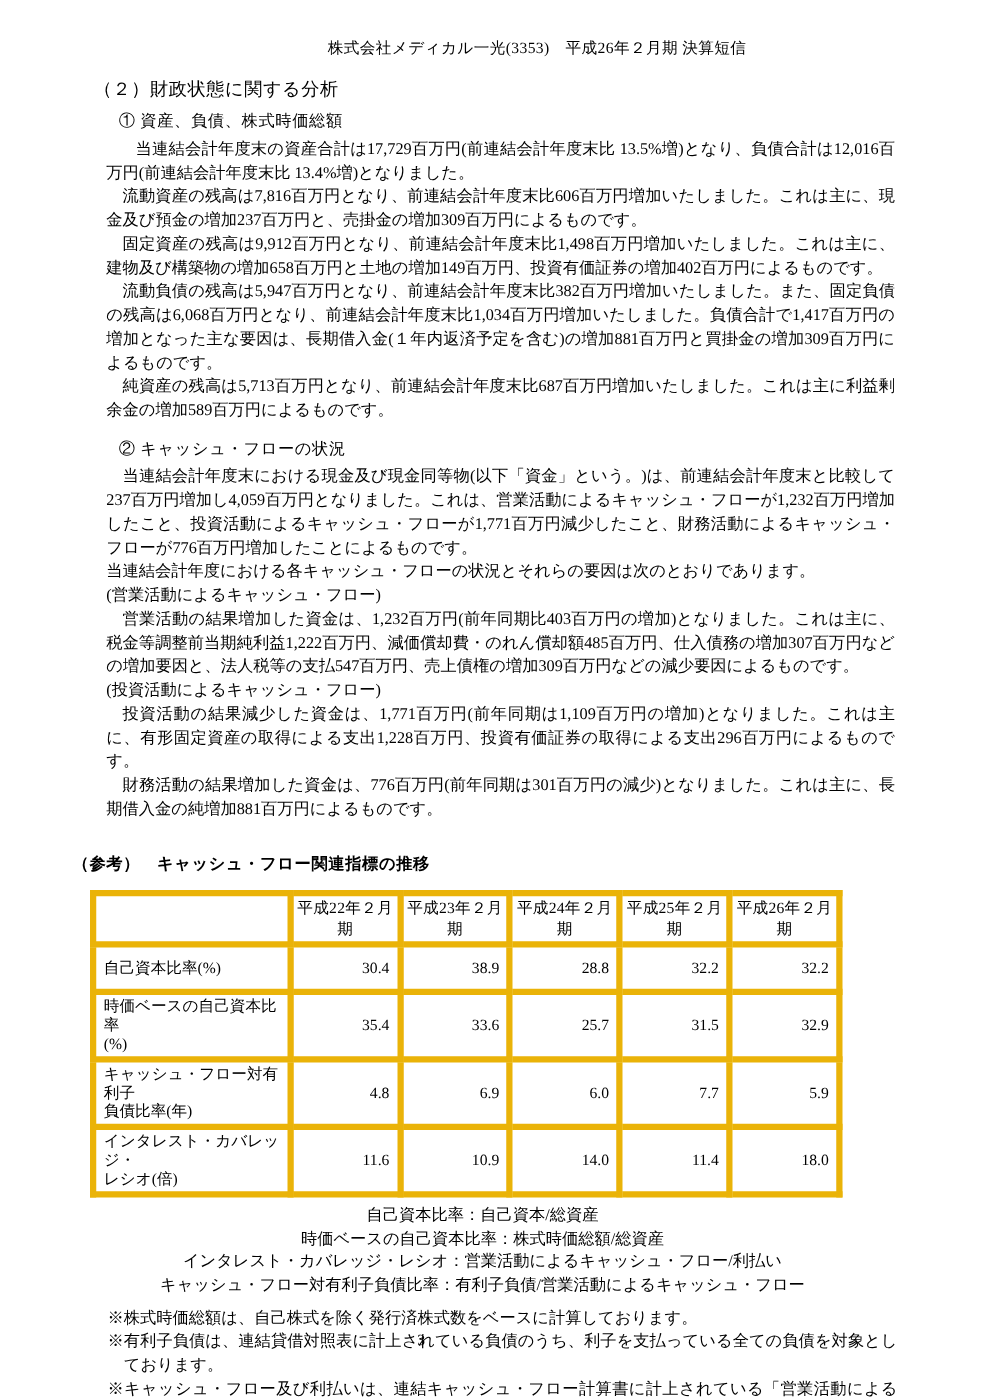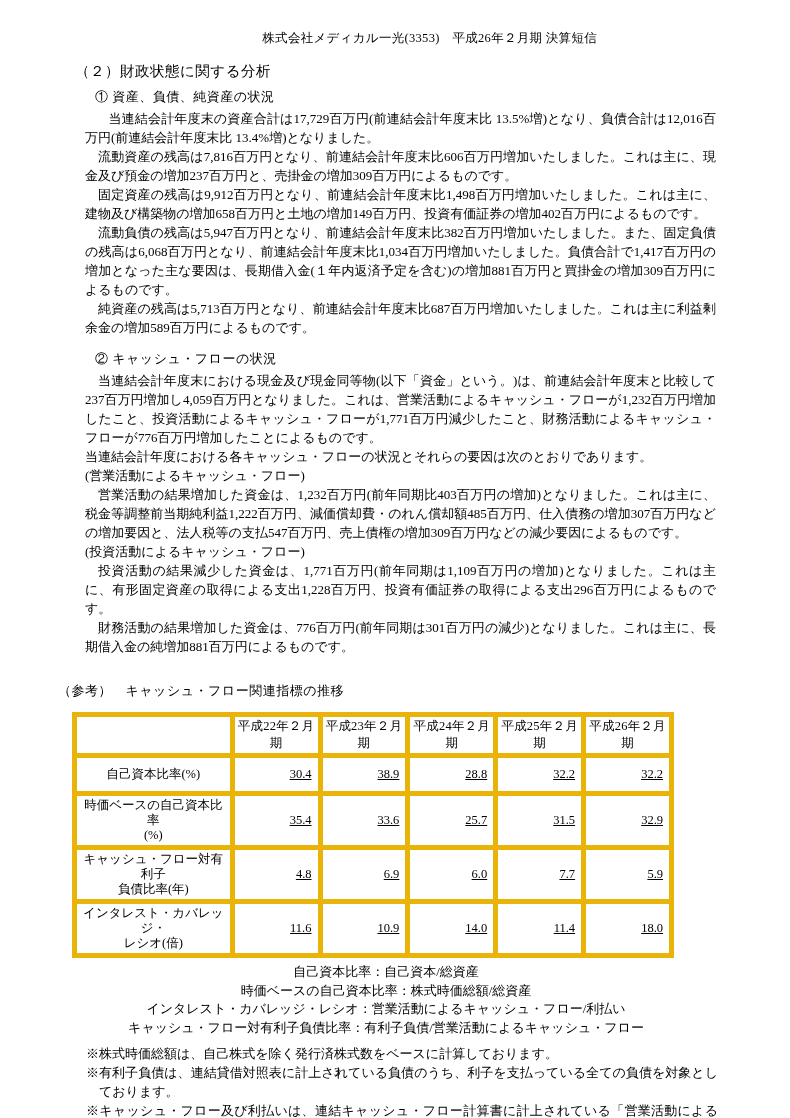--- a/index.html
+++ b/index.html
@@ -31,46 +31,45 @@
     font-size:13px; line-height:19px;
     text-align:justify;
   }
   .para-block p { margin:0; text-indent:1em; }
   .para-block p.first { text-indent:1.8em; }
   .lead-line { margin-top:12px; text-indent:0 !important; }
   .cf-label { margin-top:12px; text-indent:0 !important; }
 
   .ref-title {
     margin:26px 0 12px 58px;
-    font-size:13px; font-weight:normal; letter-spacing:0.5px;
+    font-size:13px; font-weight:bold; letter-spacing:0.5px;
   }
 
   table.indicators {
     margin:6px 0 0 72px;
     border-collapse:collapse;
     font-size:12.5px;
     table-layout:fixed;
   }
   table.indicators th, table.indicators td {
     border:5px solid #eab308; font-weight:normal;
   }
   table.indicators col.c-label { width:171px; }
   table.indicators col.c-val   { width:94px; }
   table.indicators thead th {
     height:29px; text-align:center; padding:1px 1px; letter-spacing:0.2px;
   }
   table.indicators td { height:29px; }
   table.indicators td.label {
-    text-align:center; padding:2px 6px;
+    text-align:left; padding:2px 6px;
     line-height:15px; white-space:pre-line;
   }
   table.indicators td.val {
     text-align:right; padding:2px 6px 2px 2px;
     font-family:"Liberation Serif","DejaVu Serif",serif;
-    text-decoration:underline;
   }
 
   .defs { margin:5px 0 0 98px; font-size:13px; line-height:18.5px; }
   .defs div { white-space:nowrap;text-align:center; }
 
   .notes { margin:7px 0 0 86px; width:632px; font-size:13px; line-height:19px; text-align:justify; }
   .notes .note { padding-left:13px; text-indent:-13px; margin:0; }
 
   .page-number {
     position:absolute; bottom:38px; left:0; width:100%;
@@ -81,21 +80,21 @@
 <body>
 
 <div class="page">
 
   <div class="doc-header">株式会社メディカル一光(3353)　平成26年２月期 決算短信</div>
 
   <div class="content">
 
     <h2 class="sec-title">（２）財政状態に関する分析</h2>
 
-    <h3 class="sub-heading">① 資産、負債、純資産の状況</h3>
+    <h3 class="sub-heading">① 資産、負債、株式時価総額</h3>
     <div class="para-block">
       <p class="first">当連結会計年度末の資産合計は17,729百万円(前連結会計年度末比 13.5%増)となり、負債合計は12,016百万円(前連結会計年度末比 13.4%増)となりました。</p>
       <p>流動資産の残高は7,816百万円となり、前連結会計年度末比606百万円増加いたしました。これは主に、現金及び預金の増加237百万円と、売掛金の増加309百万円によるものです。</p>
       <p>固定資産の残高は9,912百万円となり、前連結会計年度末比1,498百万円増加いたしました。これは主に、建物及び構築物の増加658百万円と土地の増加149百万円、投資有価証券の増加402百万円によるものです。</p>
       <p>流動負債の残高は5,947百万円となり、前連結会計年度末比382百万円増加いたしました。また、固定負債の残高は6,068百万円となり、前連結会計年度末比1,034百万円増加いたしました。負債合計で1,417百万円の増加となった主な要因は、長期借入金(１年内返済予定を含む)の増加881百万円と買掛金の増加309百万円によるものです。</p>
       <p>純資産の残高は5,713百万円となり、前連結会計年度末比687百万円増加いたしました。これは主に利益剰余金の増加589百万円によるものです。</p>
     </div>
 
     <h3 class="sub-heading" style="margin-top:13px;">② キャッシュ・フローの状況</h3>
     <div class="para-block">

